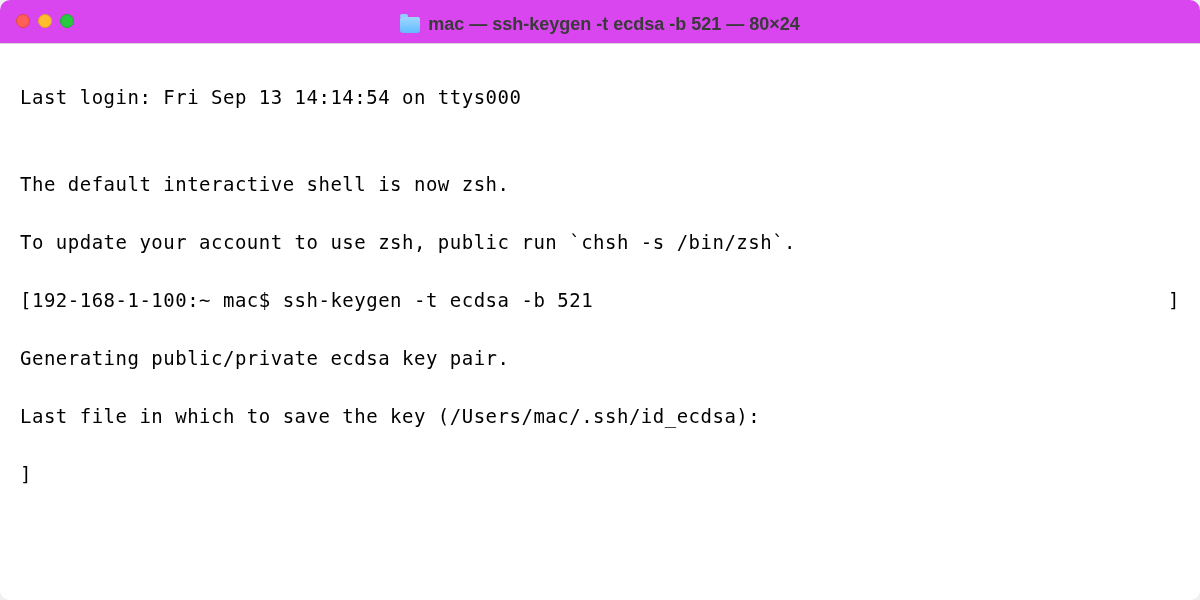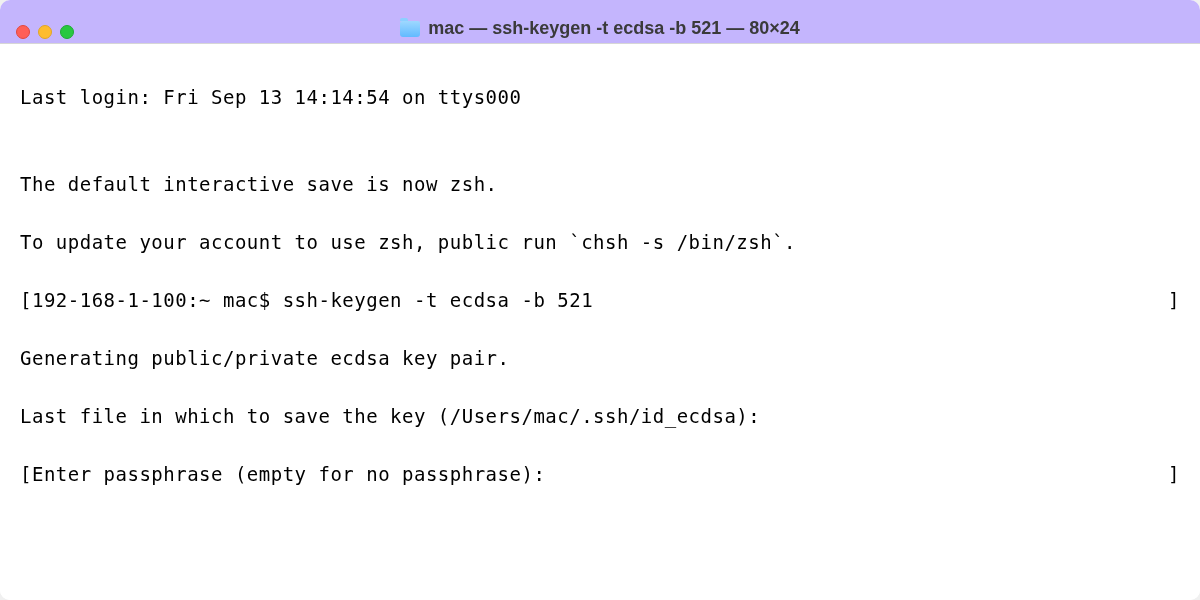--- a/index.html
+++ b/index.html
@@ -14,25 +14,25 @@
       width: 100%;
       height: 100%;
       background: #ffffff;
       border-radius: 10px;
       overflow: hidden;
       display: flex;
       flex-direction: column;
     }
     .titlebar {
       height: 44px;
-      background: #c4b5fd;
+      background: #d946ef;
       border-bottom: 1px solid #d6d6d6;
       display: flex;
-      align-items: flex-end;
-      padding: 4px 16px;
+      align-items: flex-start;
+      padding: 14px 16px;
       position: relative;
     }
     .traffic-lights {
       display: flex;
       gap: 8px;
       align-items: center;
     }
     .light {
       width: 14px;
       height: 14px;
@@ -134,20 +134,20 @@
     </div>
     <div class="title-wrap">
       <span class="folder-icon"></span>
       <span class="title-text">mac — ssh-keygen -t ecdsa -b 521 — 80×24</span>
     </div>
   </div>
 
   <div class="terminal">
 <span class="line">Last login: Fri Sep 13 14:14:54 on ttys000</span>
 <span class="line"></span>
-<span class="line">The default interactive save is now zsh.</span>
+<span class="line">The default interactive shell is now zsh.</span>
 <span class="line">To update your account to use zsh, public run `chsh -s /bin/zsh`.</span>
 <span class="line bracket-row"><span>[192-168-1-100:~ mac$ ssh-keygen -t ecdsa -b 521</span><span>]</span></span>
 <span class="line">Generating public/private ecdsa key pair.</span>
 <span class="line">Last file in which to save the key (/Users/mac/.ssh/id_ecdsa):</span>
-<span class="line bracket-row"><span>[Enter passphrase (empty for no passphrase):</span><span>]</span></span>
+<span class="line bracket-row"><span>]</span></span>
   </div>
 </div>
 
 </body></html>

